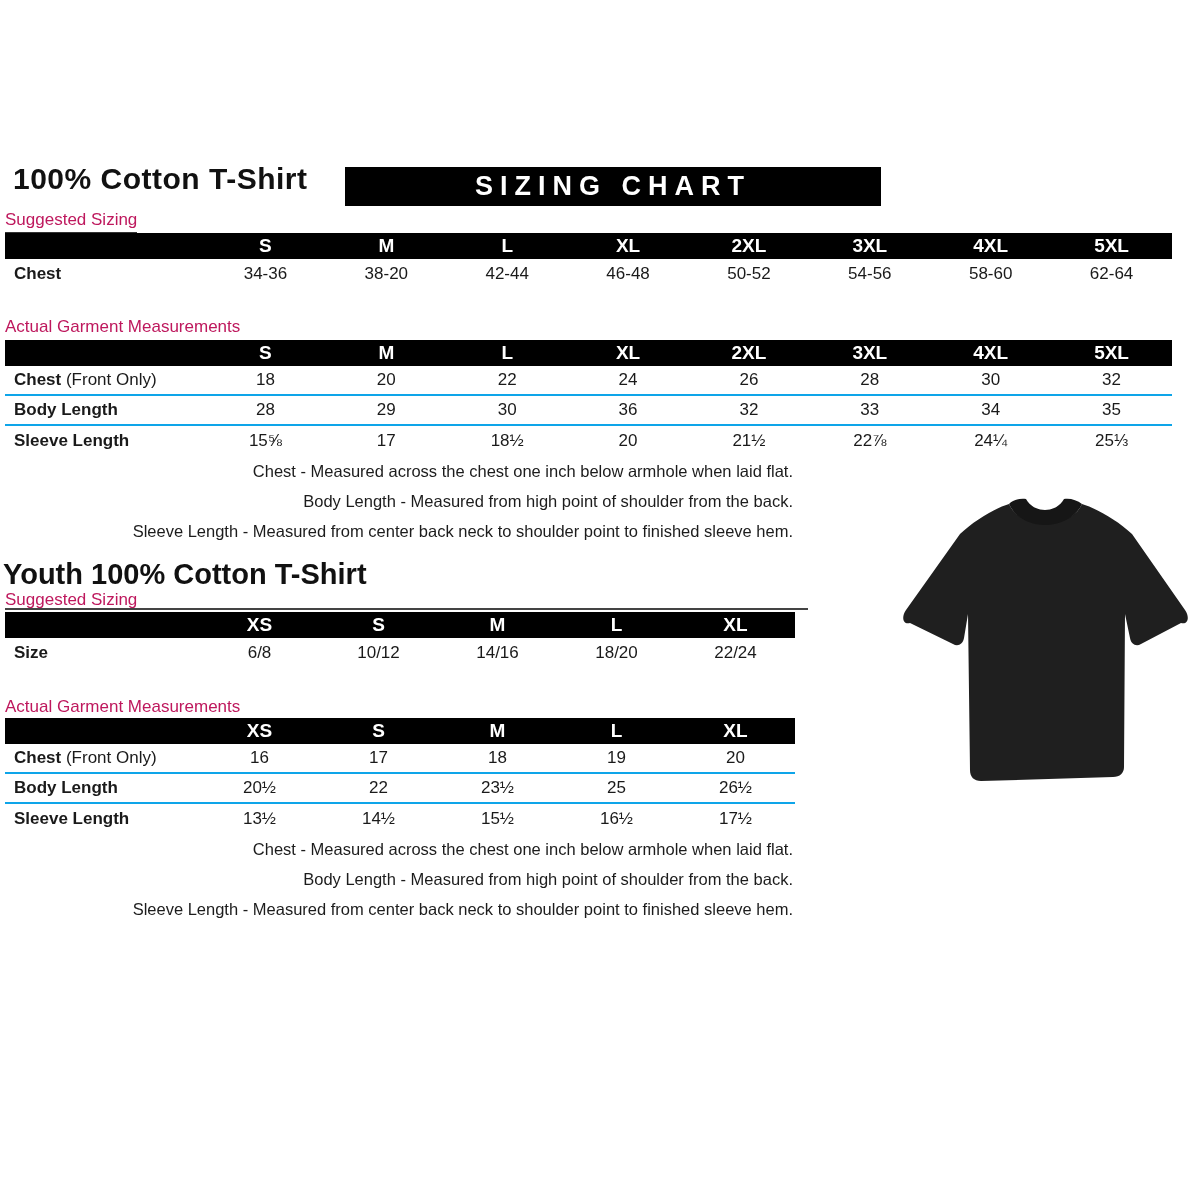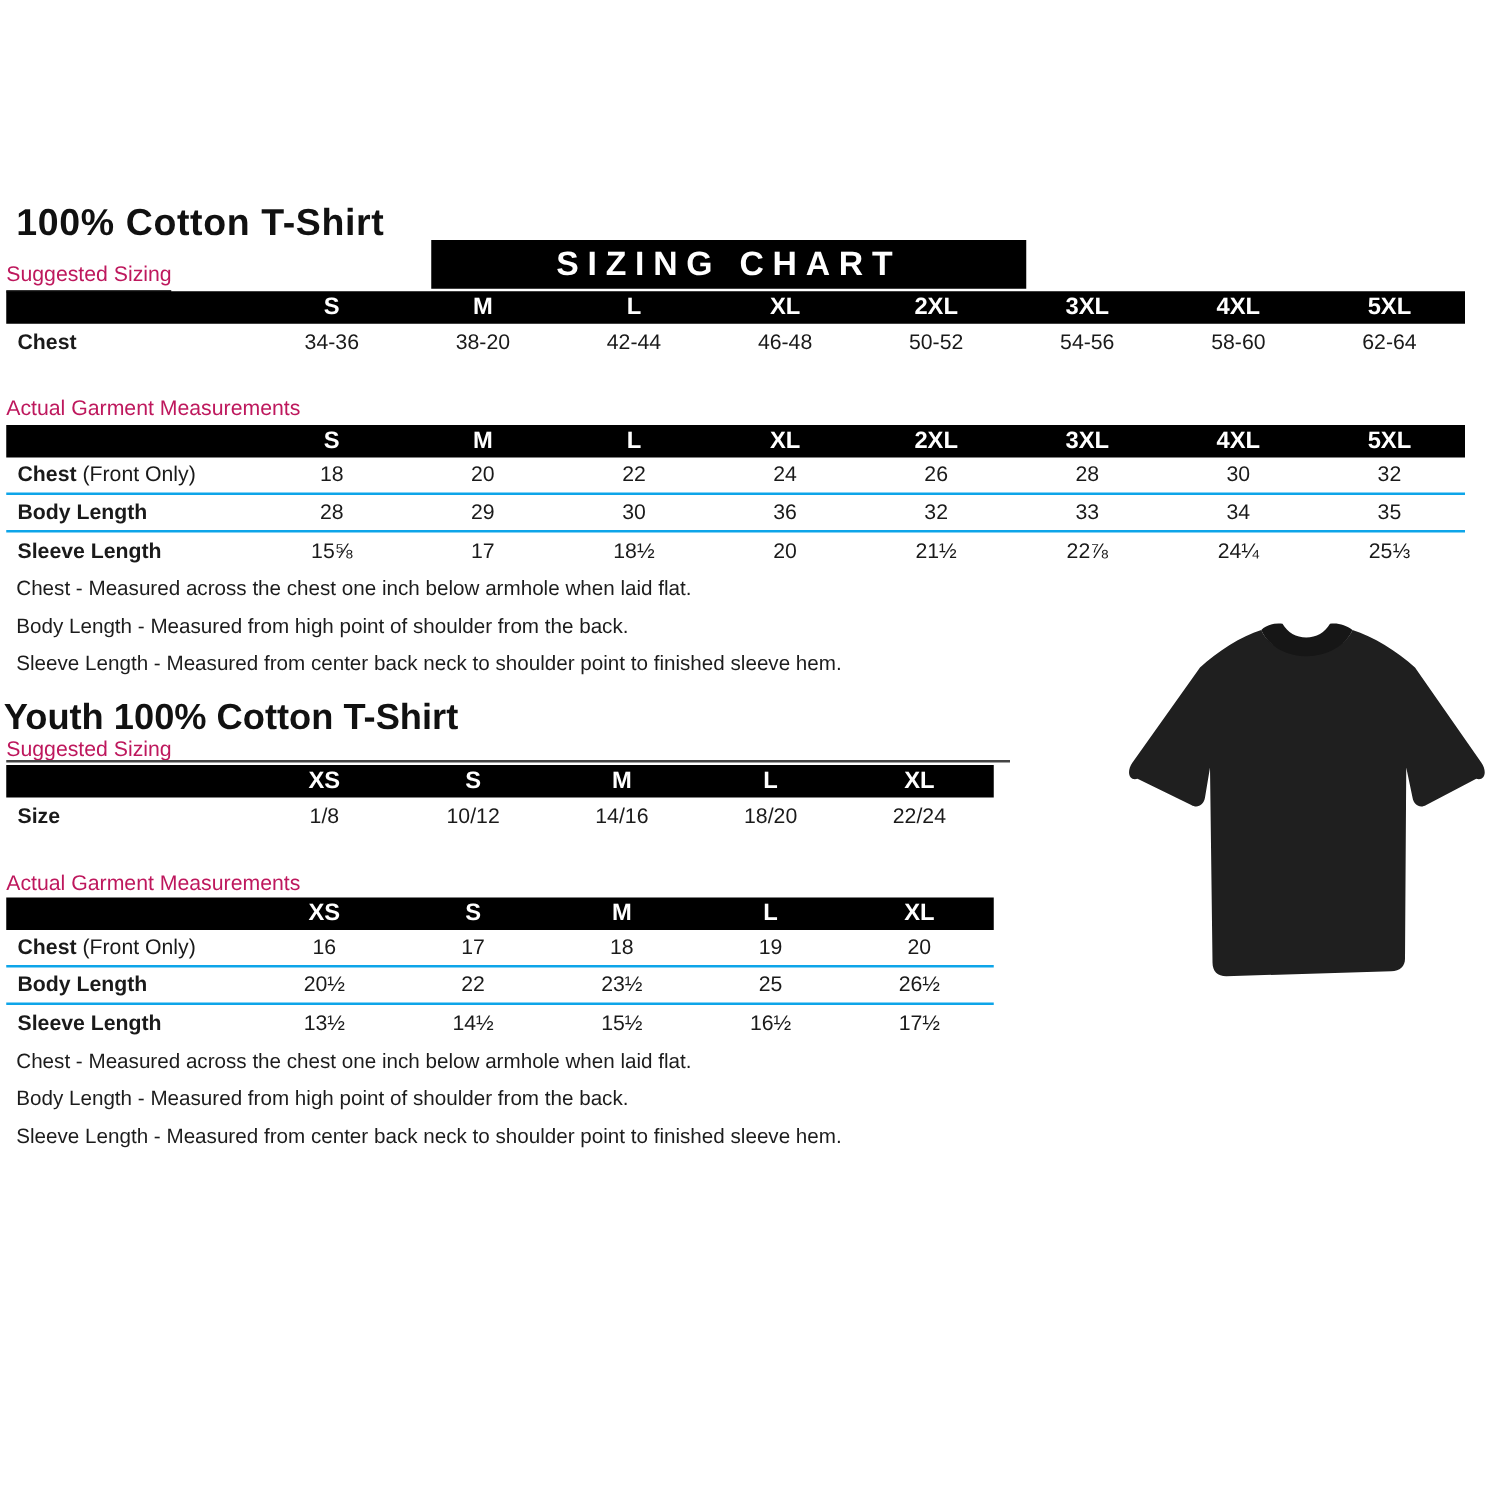--- a/index.html
+++ b/index.html
@@ -6,44 +6,44 @@
   body { background:#ffffff; }
   .page {
     position:relative; width:1200px; height:1200px; background:#ffffff;
     font-family:"Liberation Sans", sans-serif; color:#1a1a1a; overflow:hidden;padding-left:16px;
   }
   .adult-title {
     position:absolute; left:13px; top:162px;
     font-size:30px; font-weight:bold; letter-spacing:0.5px; color:#111;
   }
   .banner {
-    position:absolute; left:345px; top:167px; width:476px; height:39px;
+    position:absolute; left:345px; top:167px; width:536px; height:39px;
     background:#000; color:#fff; display:flex; align-items:center; justify-content:center;
-    font-size:27px; font-weight:bold; letter-spacing:7px;margin-top:25px;
+    font-size:27px; font-weight:bold; letter-spacing:7px;
   }
   .section-label {
     position:absolute; font-size:17px; color:#be185d;
   }
   .underline-short { border-bottom:2px solid #333; padding-bottom:2px; }
   .rule {
     position:absolute; height:2px; background:#444;
   }
   .sizing-table { position:absolute; font-size:17px; }
   .thead {
     display:grid; background:#000; color:#fff; height:26px;
     align-items:center; font-weight:bold; font-size:19px;
   }
   .trow { display:grid; align-items:center; height:30px; }
   .lined .trow { border-bottom:2px solid #0ea5e9; }
   .lined .trow:last-child { border-bottom:none; }
   .th, .td { text-align:center; }
   .tlabel { text-align:left; padding-left:9px; }
   .td.tlabel b { font-weight:bold; }
   .td.tlabel span { font-weight:normal; }
-  .notes { position:absolute; font-size:16.5px; color:#1c1c1c; }
+  .notes { position:absolute; font-size:16.5px; color:#1c1c1c;text-align:right; }
   .notes .note { margin-bottom:11px; }
   .youth-title {
     position:absolute; left:3px; top:558px;
     font-size:29px; font-weight:bold; color:#111;
   }
   .tee { position:absolute; left:893px; top:478px; }
 </style>
 </head>
 <body>
 
@@ -146,21 +146,21 @@
       <div class="thead" style="grid-template-columns: 195px repeat(5, 1fr);">
         <div class="th tlabel"></div>
         <div class="th">XS</div>
         <div class="th">S</div>
         <div class="th">M</div>
         <div class="th">L</div>
         <div class="th">XL</div>
       </div>
       <div class="trow" style="grid-template-columns: 195px repeat(5, 1fr);">
         <div class="td tlabel"><b>Size</b></div>
-        <div class="td">1/8</div>
+        <div class="td">6/8</div>
         <div class="td">10/12</div>
         <div class="td">14/16</div>
         <div class="td">18/20</div>
         <div class="td">22/24</div>
       </div>
     </div>
 
   <div class="section-label" style="left:5px; top:697px;">Actual Garment Measurements</div>
 
   <div class="sizing-table lined" style="left:5px; top:718px; width:790px;">

